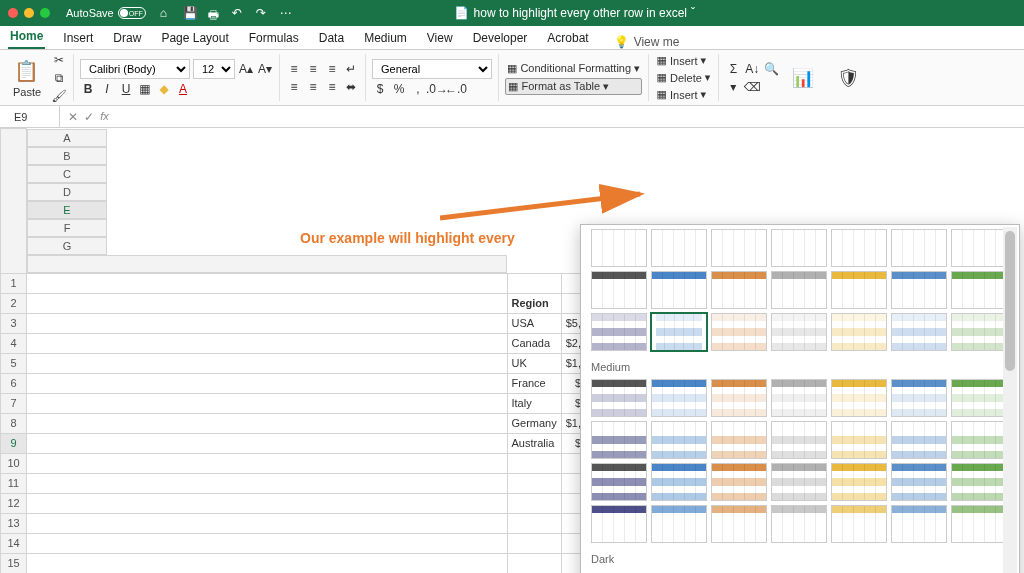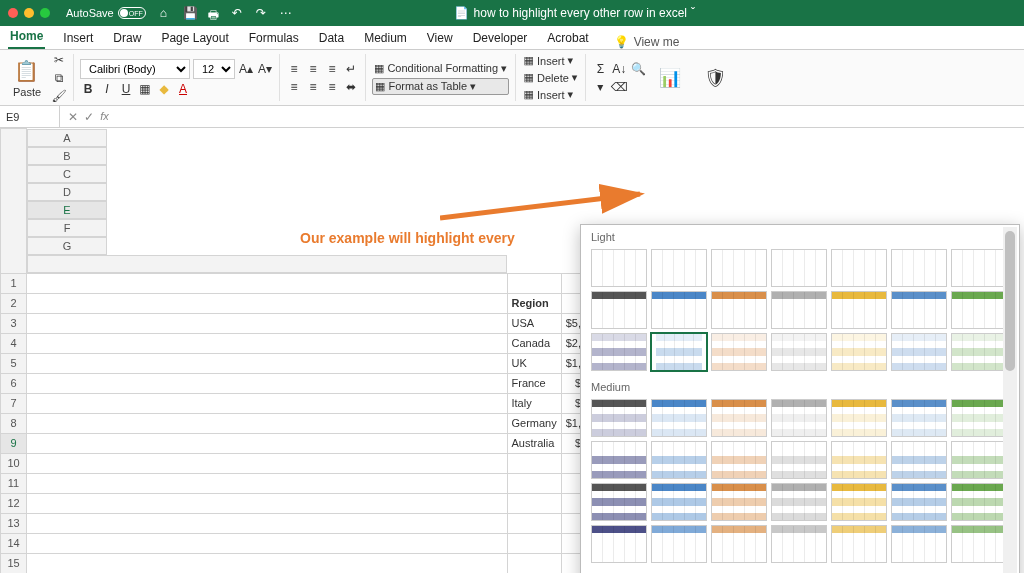--- a/index.html
+++ b/index.html
@@ -31,21 +31,21 @@
   .row { display:flex; gap:3px; align-items:center; }
   .bigbtn { display:flex; flex-direction:column; align-items:center; justify-content:center; width:42px; height:48px; font-size:10px; gap:2px;}
   .btn { border:1px solid transparent; padding:2px 4px; border-radius:3px; display:inline-flex; align-items:center; gap:3px; font-size:11px; cursor:pointer;}
   .sel { border:1px solid #ccc; background:#fff; height:20px; font-size:11px; padding:0 4px;}
   .iconbox{width:16px;height:16px;display:inline-flex;align-items:center;justify-content:center;font-size:12px;}
   .ribbon-right-stack .item { display:flex; align-items:center; gap:3px; font-size:11px; padding:1px 2px; cursor:pointer;}
   .fmt-table{border:1px solid #999;background:#e8e8e8;padding:1px 4px;border-radius:2px;font-size:11px;}
 
   
   .fbar { height: 22px; border-bottom: 1px solid #d0d0d0; display: flex; align-items:center; }
-  .namebox{width:60px;border-right:1px solid #d0d0d0;height:100%;display:flex;align-items:center;padding:0 6px;font-size:11px;}
+  .namebox{width:60px;border-right:1px solid #d0d0d0;height:100%;display:flex;align-items:center;padding:0 14px;font-size:11px;}
   .fxicons{display:flex;gap:6px;padding:0 8px;color:#888;}
   .fxlabel{font-style:italic;color:#888;font-size:11px;}
 
   
   .grid-wrap{position:relative;}
   .grid{border-collapse:collapse;table-layout:fixed;}
   .grid th,.grid td{border:1px solid #d4d4d4;height:20px;font-size:11px;padding:0 4px;}
   .grid th{background:#f3f3f3;font-weight:normal;text-align:center;color:#555;}
   .grid th.col{width:80px;height:18px;}
   .grid th.rownum{width:26px;text-align:center;}
@@ -164,20 +164,32 @@
         <span class="btn iconbox">↵</span>
       </div>
       <div class="row">
         <span class="btn iconbox">≡</span>
         <span class="btn iconbox">≡</span>
         <span class="btn iconbox">≡</span>
         <span class="btn iconbox">⬌</span>
       </div>
     </div>
   </div>
+  <div class="group">
+    <div class="col">
+      <select class="sel" style="width:120px"><option>General</option></select>
+      <div class="row">
+        <span class="btn iconbox">$</span>
+        <span class="btn iconbox">%</span>
+        <span class="btn iconbox">,</span>
+        <span class="btn iconbox">.0→</span>
+        <span class="btn iconbox">←.0</span>
+      </div>
+    </div>
+  </div>
   <div class="group ribbon-right-stack">
     <div class="col">
       <div class="item">
           <span>▦</span>
           <span>Conditional Formatting</span>
           <span>▾</span>
         </div>
       <div class="item fmt-table">
           <span>▦</span>
           <span>Format as Table</span>
@@ -425,21 +437,20 @@
   <svg class="arrow" width="220" height="50">
     <defs>
         <marker id="ah" markerWidth="10" markerHeight="10" refX="8" refY="3" orient="auto">
           <path d="M0,0 L0,6 L9,3 z" fill="#e97b2e"></path>
         </marker>
       </defs>
     <line x1="0" y1="45" x2="200" y2="21" stroke="#e97b2e" stroke-width="5" marker-end="url(#ah)"></line>
   </svg>
 
   <div class="dropdown">
-    <div class="dd-section">Light</div>
     <div class="dd-grid" id="light-grid">
         <div class="thumb">
           <div class="r">
             <span style="background: rgb(255, 255, 255);"></span>
             <span style="background: rgb(255, 255, 255);"></span>
             <span style="background: rgb(255, 255, 255);"></span>
             <span style="background: rgb(255, 255, 255);"></span>
             <span style="background: rgb(255, 255, 255);"></span>
           </div>
           <div class="r">

